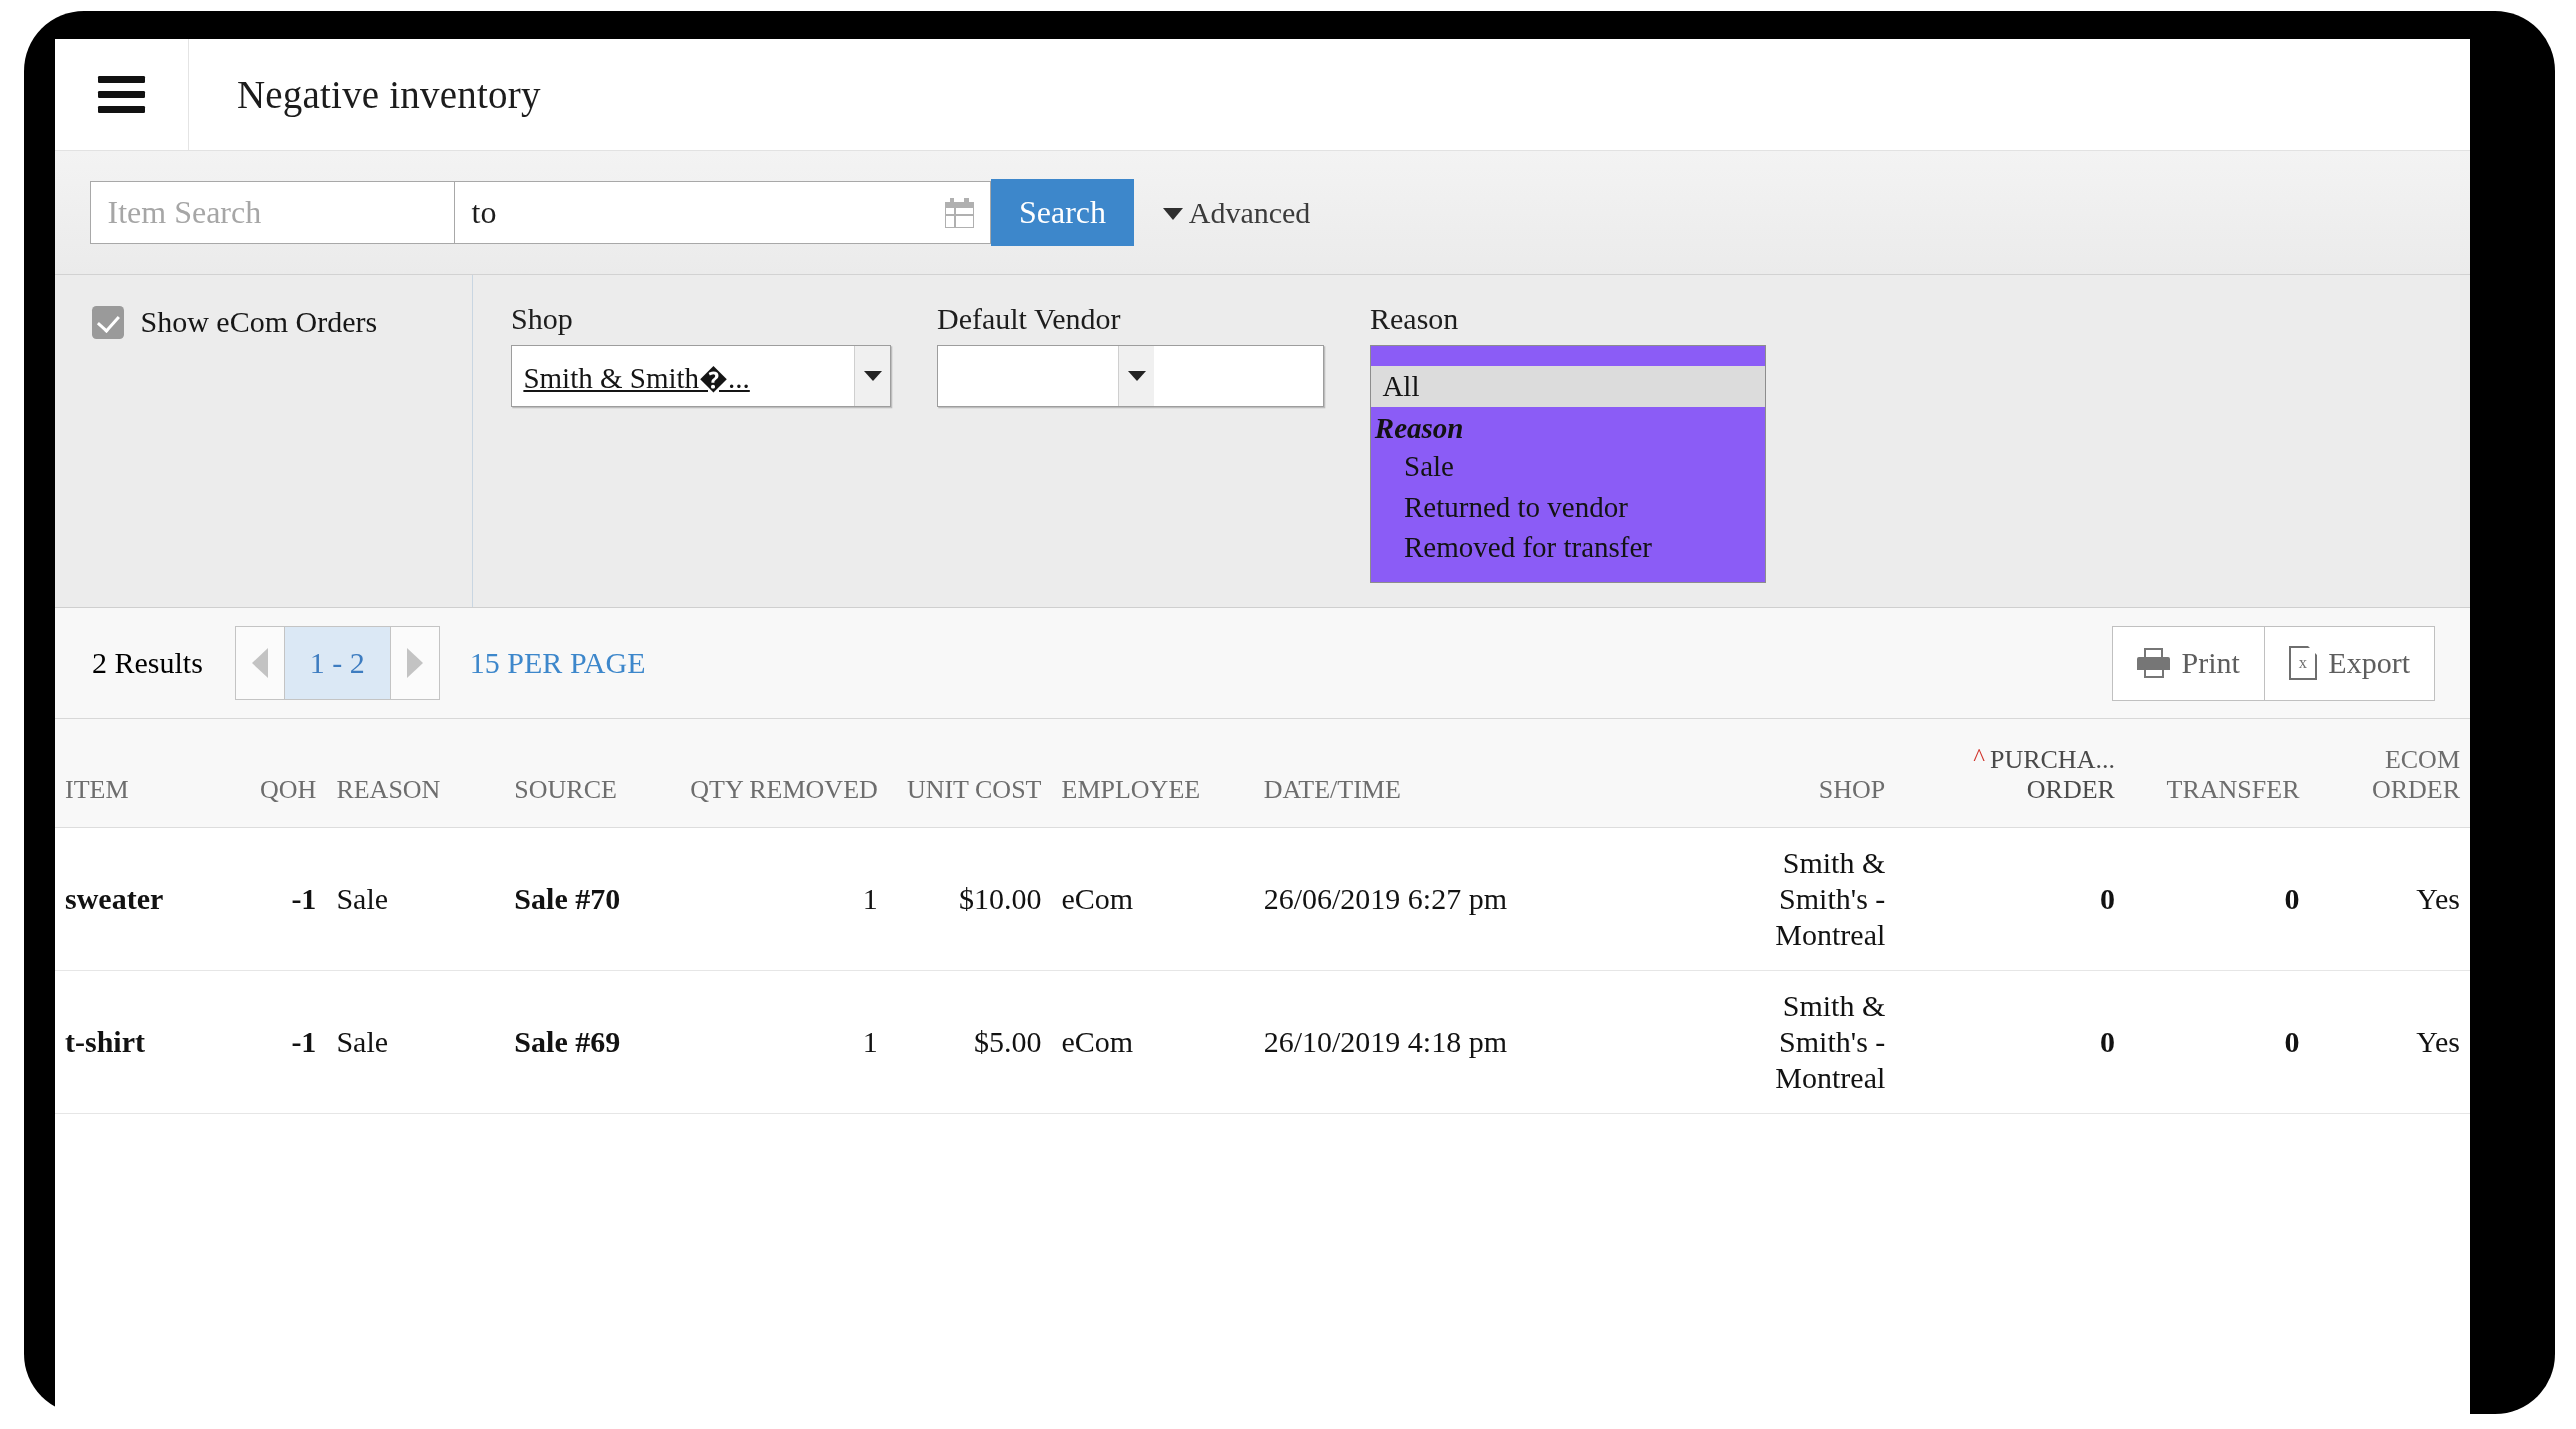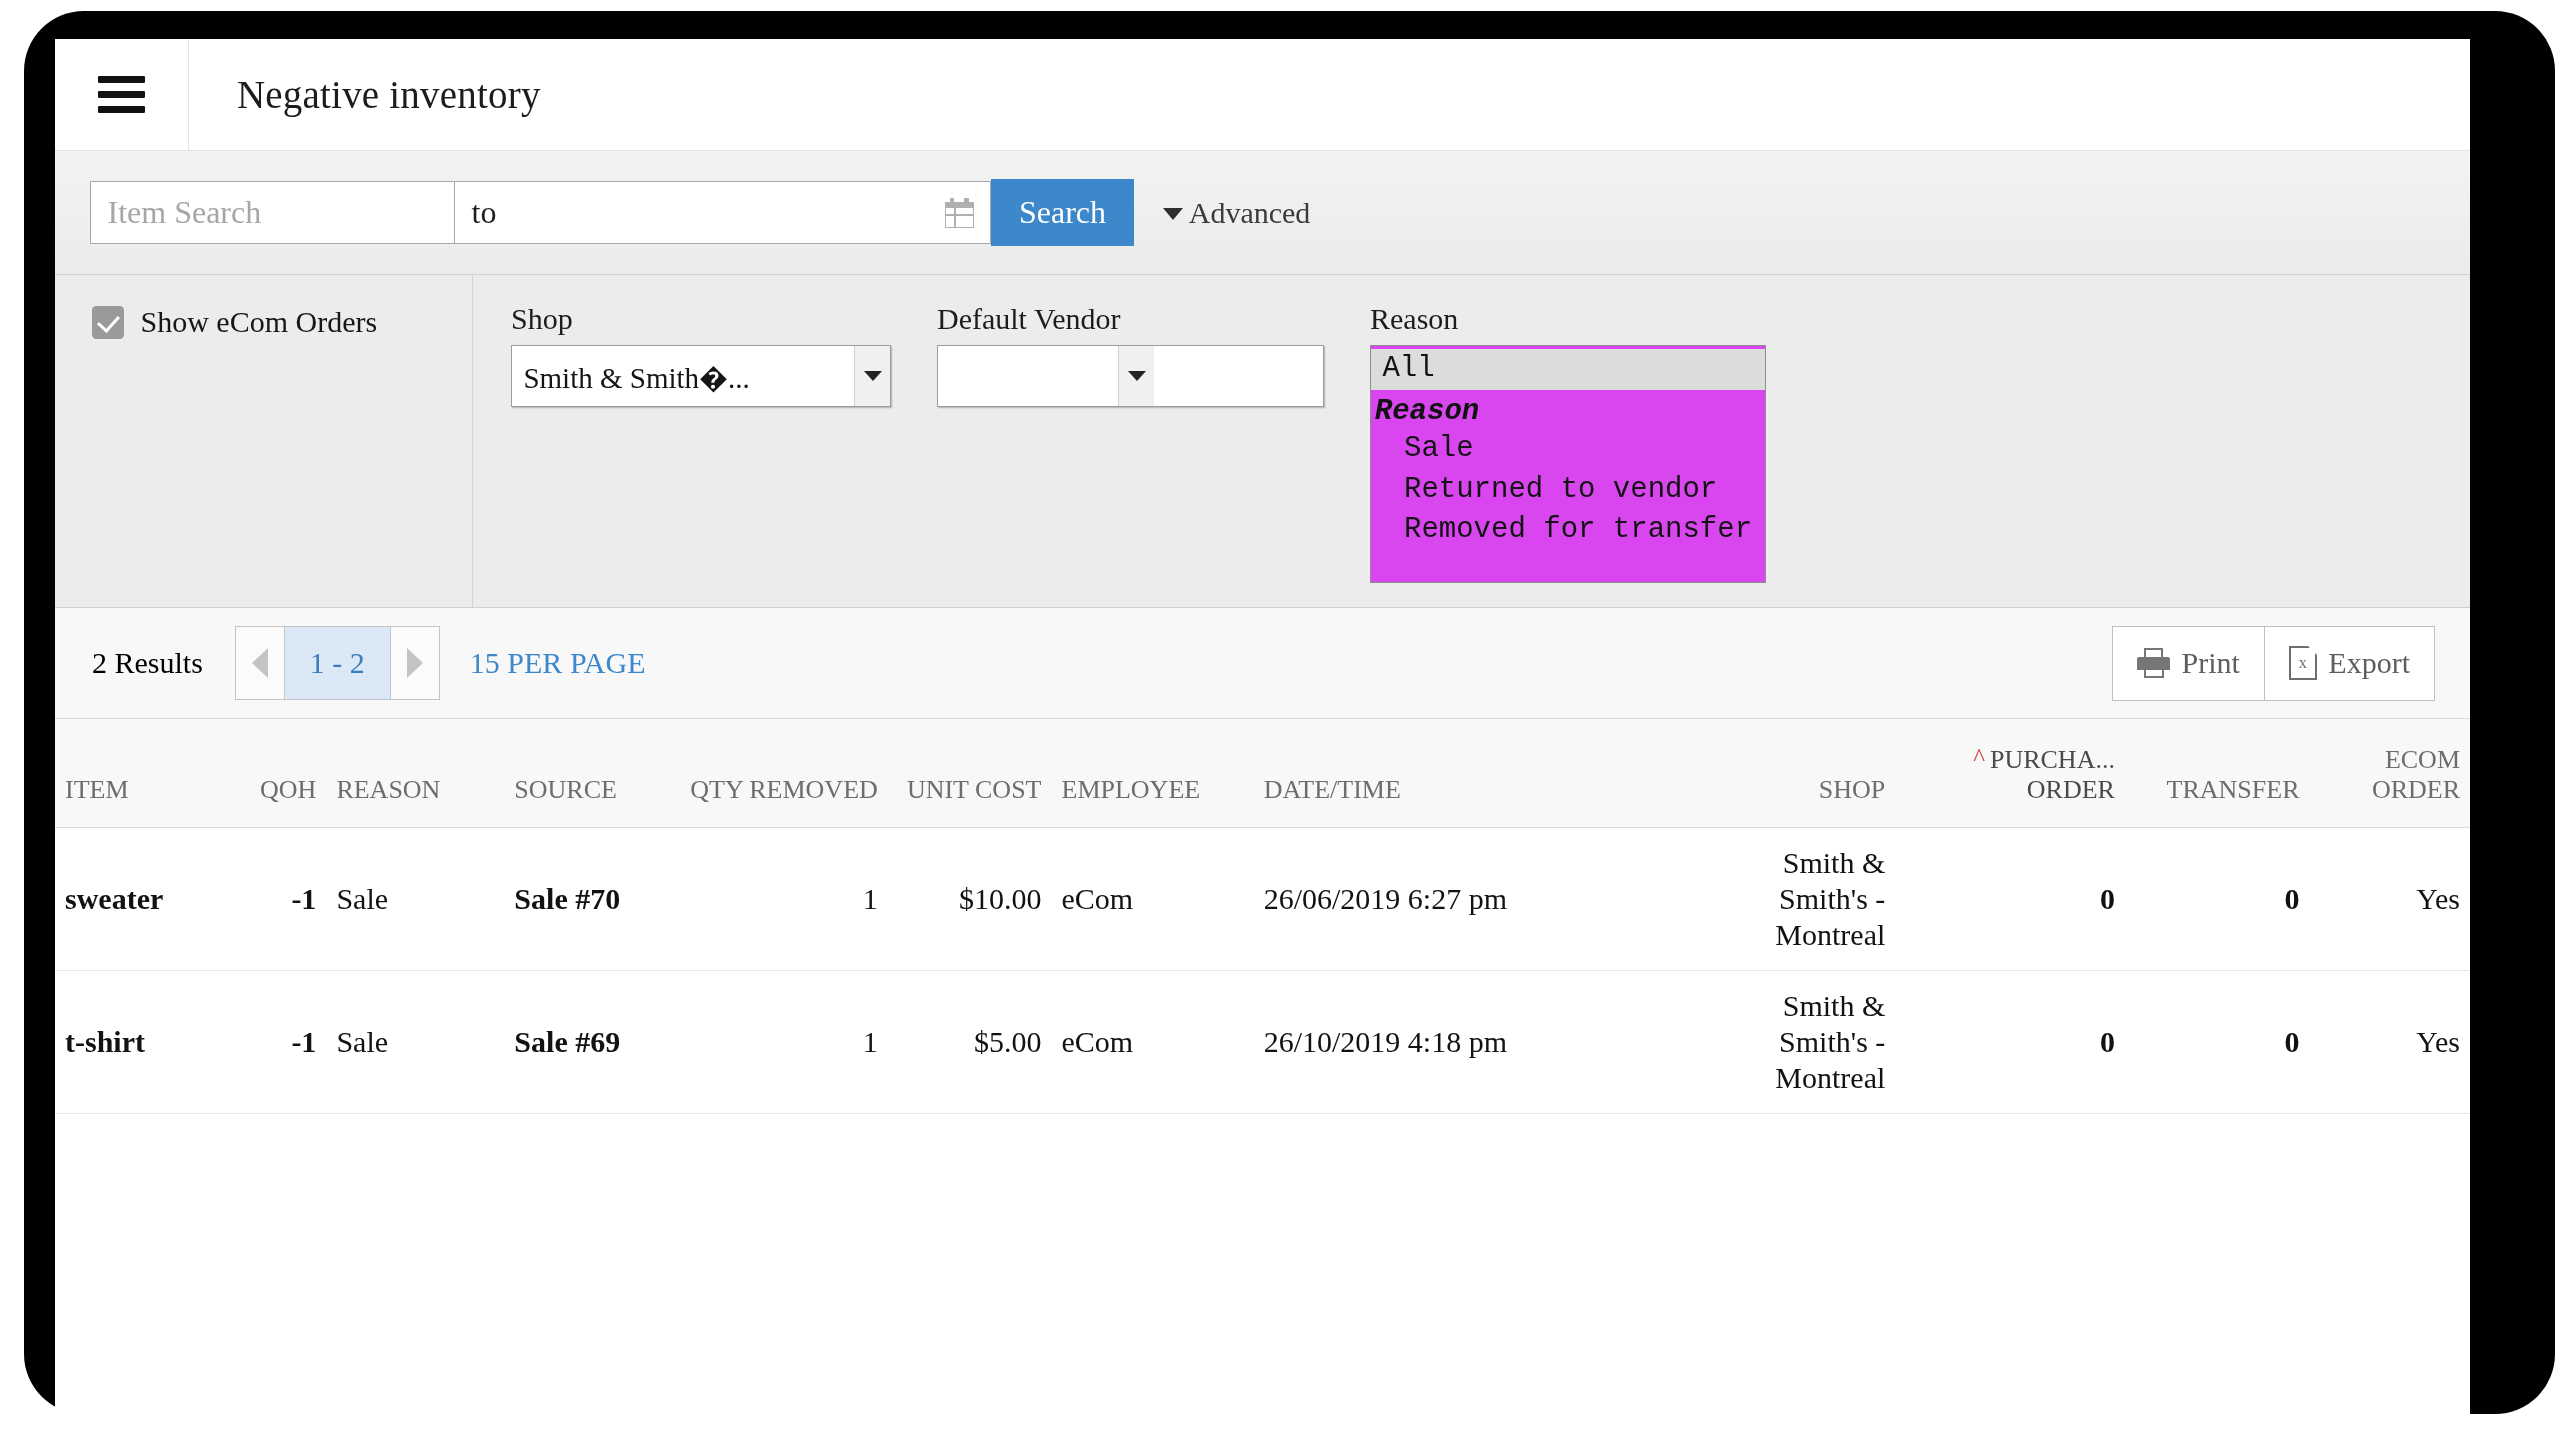--- a/index.html
+++ b/index.html
@@ -175,46 +175,45 @@
     border: 1.9px solid #9d9d9d;
     background: #ffffff;
     display: flex;
     align-items: center;
     font-size: 29px;
     color: #151515;
     padding-left: 11.4px;
     cursor: pointer;
     box-shadow: 1.3px 1.3px 0 #bdbdbd;
   }
-  .select .val { flex: 1; white-space: nowrap; overflow: hidden; }
+  .select .val { flex: 1; white-space: nowrap; overflow: hidden; text-decoration: underline; }
   .select .arrowbox {
     width: 36px; height: 100%;
     border-left: 1.3px solid #cfcfcf;
     background: #f0f0f0;
     display: flex; align-items: center; justify-content: center;
     flex: none;
   }
   .caret-down {
     width: 0; height: 0;
     border-left: 9px solid transparent;
     border-right: 9px solid transparent;
     border-top: 10.8px solid #222222;
   }
   .select.shop { width: 380px; }
   .select.vendor { width: 387px; flex-direction: column; }
 
   .listbox {
     width: 396px;
     height: 238px;
     border: 1.9px solid #8d8d8d;
-    background: #d946ef;
-    padding-top: 3px;
+    background: #8b5cf6;
+    padding-top: 20px;
     overflow: hidden;
     cursor: pointer;
-    font-family: Liberation Mono, monospace;
   }
   .lb-opt {
     font-size: 29px;
     color: #131313;
     padding: 3.2px 0 3.2px 11.4px;
     line-height: 1.18;
   }
   .lb-opt.selected { background: #dcdcdc; }
   .lb-group {
     font-size: 29px;

